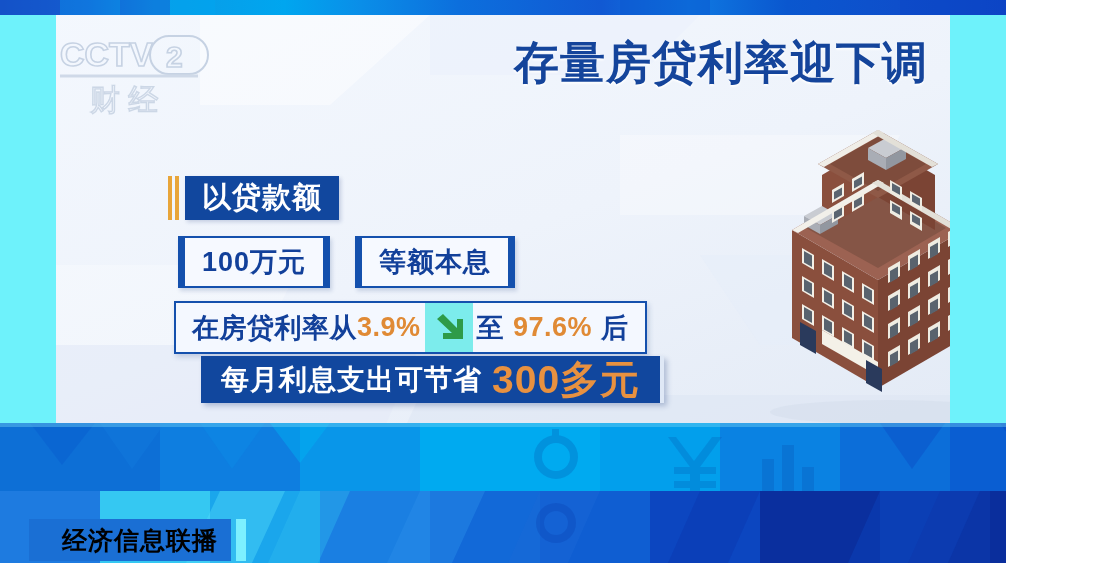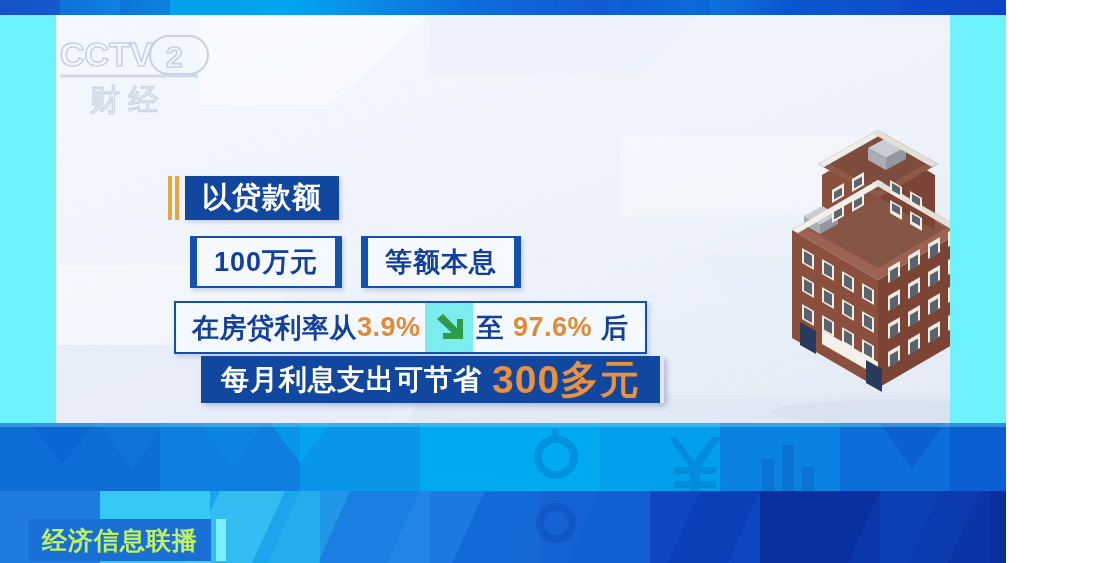--- a/index.html
+++ b/index.html
@@ -39,22 +39,22 @@
 
   
   .tag-row { position:absolute; left:168px; top:176px; z-index:4;
     display:flex; align-items:stretch; height:44px; }
   .tag-accent { width:4px; background:#e8a53a; margin-right:3px; }
   .tag-accent.b2 { width:4px; background:#e8a53a; margin-right:6px; }
   .tag-box { background:#11479e; color:#fff; font-size:29px; font-weight:bold;
     display:flex; align-items:center; padding:0 17px; letter-spacing:1px;
     box-shadow:2px 2px 4px rgba(40,70,130,.22); }
 
-  .pill-row { position:absolute; left:190px; top:236px; z-index:4;
-    display:flex; gap:19px; }
+  .pill-row { position:absolute; left:178px; top:236px; z-index:4;
+    display:flex; gap:25px; }
   .pill { position:relative; height:52px; background:#f6f9ff;
     border:2px solid #1450ad; display:flex; align-items:center;
     padding:0 22px; box-shadow:2px 3px 4px rgba(50,80,140,.20); }
   .pill::before, .pill::after { content:""; position:absolute; top:-2px; bottom:-2px;
     width:7px; background:#1450ad; }
   .pill::before { left:-2px; }
   .pill::after  { right:-2px; }
   .pill span { font-size:27px; font-weight:bold; color:#12409a; letter-spacing:1px;
     position:relative; z-index:2; }
 
@@ -77,21 +77,21 @@
 
   
   .band { position:absolute; left:0; bottom:0; width:1093px; height:140px; z-index:5;
     overflow:hidden; }
 
   
   .prog { position:absolute; left:29px; bottom:2px; z-index:7;
     display:flex; align-items:stretch; height:42px; }
   .prog-box { background:#1a6fd4; display:flex; align-items:center;
     padding:0 13px; }
-  .prog-box span { font-size:25px; font-weight:bold; color:#bef264; letter-spacing:1px; }
+  .prog-box span { font-size:25px; font-weight:bold; color:#000000; letter-spacing:1px;margin-left:20px; }
   .prog-accent { width:10px; background:#7df0ff; margin-left:5px; }
 </style>
 </head>
 <body>
 
 <div id="stage">
 
   <svg class="bg-poly" width="1093" height="423" style="left:0;top:15px;" viewBox="0 0 1093 423">
     <polygon points="200,0 430,0 330,90 200,90" fill="#ffffff" opacity=".45"></polygon>
     <polygon points="430,0 700,0 640,60 430,60" fill="#e9f0fb" opacity=".5"></polygon>
@@ -119,20 +119,21 @@
       <g fill="none" stroke="#c9d4e4" stroke-width="2">
         <text x="2" y="36" font-family="Liberation Sans, sans-serif" font-size="34" font-weight="bold" fill="none" stroke="#c6d2e3" stroke-width="1.6">CCTV</text>
         <rect x="92" y="6" width="58" height="38" rx="19" stroke="#c6d2e3"></rect>
         <text x="108" y="37" font-family="Liberation Sans, sans-serif" font-size="30" font-weight="bold" fill="none" stroke="#c6d2e3" stroke-width="1.6">2</text>
         <line x1="2" y1="46" x2="140" y2="46" stroke="#cfd9e8" stroke-width="3"></line>
         <text x="32" y="80" font-family="Liberation Sans, sans-serif" font-size="30" fill="none" stroke="#ccd7e6" stroke-width="1.4">财 经</text>
       </g>
     </svg>
   </div>
 
+  <div class="headline">存量房贷利率迎下调</div>
 
   <svg class="building" width="250" height="295" viewBox="0 0 250 295">
     <ellipse cx="128" cy="282" rx="118" ry="12" fill="#d7e0ee" opacity=".75"></ellipse>
 
     <polygon points="32,100 118,150 118,258 32,208" fill="#8a4f3d"></polygon>
 
     <polygon points="118,150 204,100 204,208 118,258" fill="#7b4434"></polygon>
 
     <polygon points="32,100 118,50 204,100 118,150" fill="#9c6252"></polygon>
     <polygon points="46,98 118,57 186,98 118,138" fill="#855546"></polygon>

